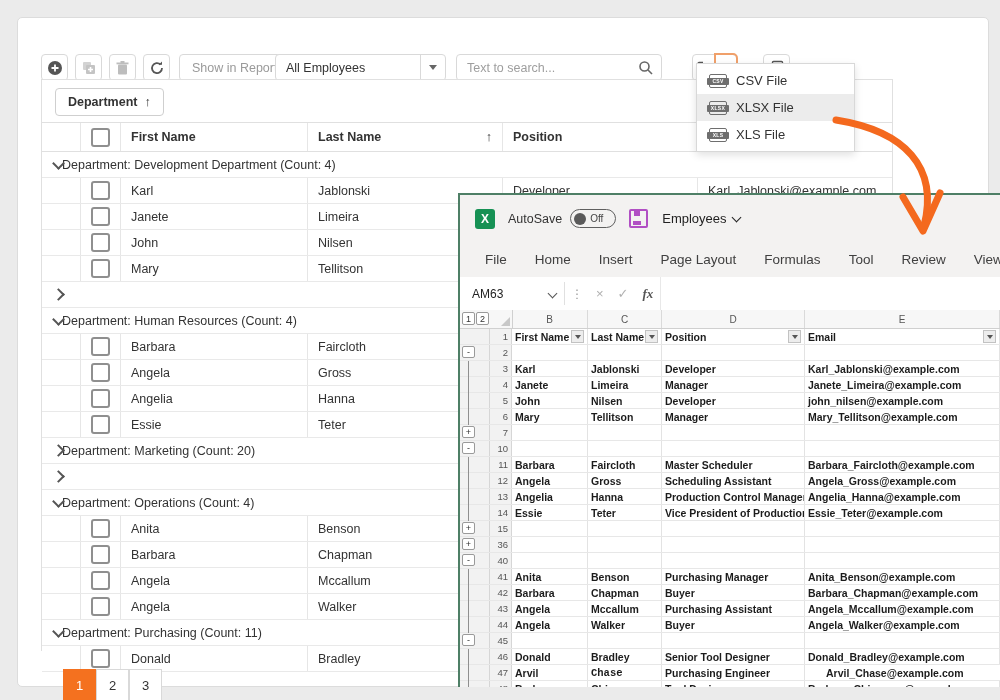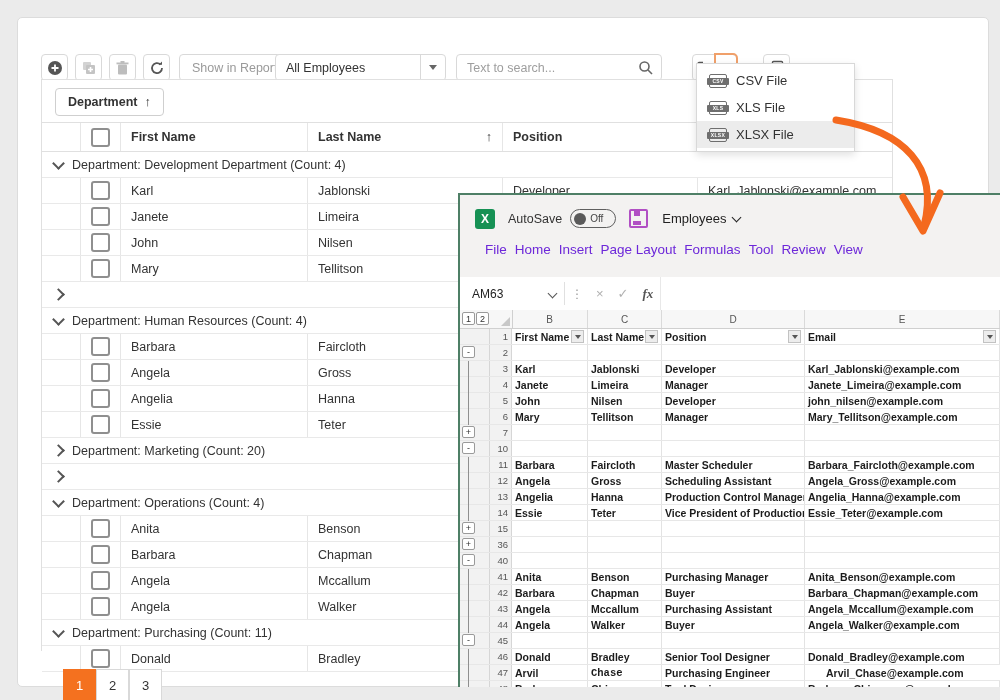--- a/index.html
+++ b/index.html
@@ -31,21 +31,21 @@
   .group-chip{position:absolute;left:13px;top:8px;height:26px;border:1px solid #cfcfcf;border-radius:4px;background:#fff;
     display:flex;align-items:center;gap:7px;padding:0 12px;font-size:12.5px;font-weight:700;color:#333;cursor:pointer;}
   .hdr-row{position:relative;height:28px;border-top:1px solid #e0e0e0;border-bottom:1px solid #e0e0e0;background:#fff;}
   .gc{position:absolute;top:0;bottom:0;display:flex;align-items:center;padding:0 10px;box-sizing:border-box;
      font-size:12.5px;color:#333;border-left:1px solid #e6e6e6;overflow:hidden;white-space:nowrap;}
   .gc.hdr{font-weight:700;}
   .cell-chk{left:38px;width:40px;}  .cell-0{left:78px;width:187px;}
   .cell-1{left:265px;width:195px;}  .cell-2{left:460px;width:195px;}  .cell-3{left:655px;width:195px;border-right:0;}
   .drow{position:relative;height:25px;border-bottom:1px solid #e9e9e9;background:#fff;}
   .grow{position:relative;height:25px;border-bottom:1px solid #e9e9e9;background:#fff;display:flex;align-items:center;cursor:pointer;}
-  .grow .lbl{font-size:12.5px;color:#333;margin-left:30px;}
+  .grow .lbl{font-size:12.5px;color:#333;margin-left:20px;}
   .checkbox{width:15px;height:15px;border:2px solid #8f8f8f;border-radius:3px;background:#fff;display:inline-block;}
   .chev{display:inline-block;width:7px;height:7px;border-right:2px solid #555;border-bottom:2px solid #555;}
   .chev.down{transform:rotate(45deg);margin-top:-3px;}
   .chev.right{transform:rotate(-45deg);}
   .grow .chev{position:absolute;left:12px;}
   .sort-arrow{margin-left:auto;font-weight:700;color:#333;}
   .pager{position:absolute;left:45px;top:651px;display:flex;gap:0;}
   .pagebtn{width:31px;height:30px;border:1px solid #d9d9d9;background:#fff;display:flex;align-items:center;justify-content:center;
     font-size:13px;color:#333;margin-right:0;cursor:pointer;}
   .pagebtn.active{background:#f4711f;border-color:#f4711f;color:#fff;}
@@ -67,22 +67,22 @@
     display:flex;align-items:center;justify-content:center;color:#fff;font-weight:700;font-size:12px;}
   .x-autosave{margin-left:13px;font-size:12.5px;color:#333;}
   .x-toggle{margin-left:8px;width:46px;height:19px;border:1.5px solid #5f5f5f;border-radius:10px;display:flex;align-items:center;box-sizing:border-box;cursor:pointer;}
   .x-toggle .knob{width:12px;height:12px;border-radius:50%;background:#5a5a5a;margin-left:3px;}
   .x-toggle .st{font-size:10px;color:#444;margin-left:4px;}
   .x-save{margin-left:13px;width:15px;height:15px;border:2px solid #b14fc4;border-radius:2px;position:relative;}
   .x-save:before{content:"";position:absolute;left:3px;top:0;width:6px;height:5px;background:#b14fc4;}
   .x-save:after{content:"";position:absolute;left:2px;bottom:1px;width:8px;height:4px;background:#b14fc4;}
   .x-book{margin-left:14px;font-size:13px;color:#222;display:flex;align-items:center;gap:6px;cursor:pointer;}
   .x-book .chev{border-color:#222;width:6px;height:6px;border-width:1.5px;}
-  .x-menubar{position:absolute;left:0;top:47px;right:0;height:35px;display:flex;align-items:flex-start;gap:8px;
-    padding-left:25px;border-bottom:1px solid #e1dfdd;font-size:13.5px;color:#6d28d9;}
+  .x-menubar{position:absolute;left:0;top:47px;right:0;height:35px;display:flex;align-items:center;gap:28px;
+    padding-left:25px;border-bottom:1px solid #e1dfdd;font-size:13.5px;color:#404040;}
   .x-menu{cursor:pointer;white-space:nowrap;}
   .x-formulabar{position:absolute;left:0;top:82px;right:0;height:33px;background:#fff;border-bottom:1px solid #e0e0e0;
     display:flex;align-items:center;}
   .x-namebox{width:100px;height:23px;margin-left:5px;display:flex;align-items:center;font-size:12px;color:#222;
     border-right:1px solid #e0e0e0;padding-left:7px;box-sizing:border-box;cursor:pointer;}
   .x-namebox .caret2{margin-left:auto;margin-right:8px;width:6px;height:6px;border-right:1.5px solid #555;border-bottom:1.5px solid #555;transform:rotate(45deg);}
   .x-dots{color:#9a9a9a;font-size:12px;margin:0 6px;}
   .x-fbtn{color:#b0b0b0;font-size:13px;margin:0 7px;cursor:pointer;}
   .x-fx{font-style:italic;font-family:"Liberation Serif",serif;color:#555;font-weight:700;}
   .x-formula-input{flex:1;height:100%;border-left:1px solid #e8e8e8;}
@@ -829,31 +829,31 @@
       </div>
   </div>
 
   <div class="export-menu" id="export-menu">
       <div class="menu-item">
         <span class="file-icon">
           <span class="band">CSV</span>
         </span>
         <span>CSV File</span>
       </div>
+      <div class="menu-item hl">
+        <span class="file-icon">
+          <span class="band">XLSX</span>
+        </span>
+        <span>XLSX File</span>
+      </div>
       <div class="menu-item">
         <span class="file-icon">
           <span class="band">XLS</span>
         </span>
         <span>XLS File</span>
       </div>
-      <div class="menu-item hl">
-        <span class="file-icon">
-          <span class="band">XLSX</span>
-        </span>
-        <span>XLSX File</span>
-      </div>
     </div>
 
   <svg class="anno" viewBox="0 0 1000 700">
     <path d="M836,120 C905,131 939,167 924,226" fill="none" stroke="#f4691e" stroke-width="7" stroke-linecap="round"></path>
     <path d="M903,197 L923,231 L940,193" fill="none" stroke="#f4691e" stroke-width="7" stroke-linecap="round" stroke-linejoin="round"></path>
   </svg>
 </div>
 
 </body></html>

